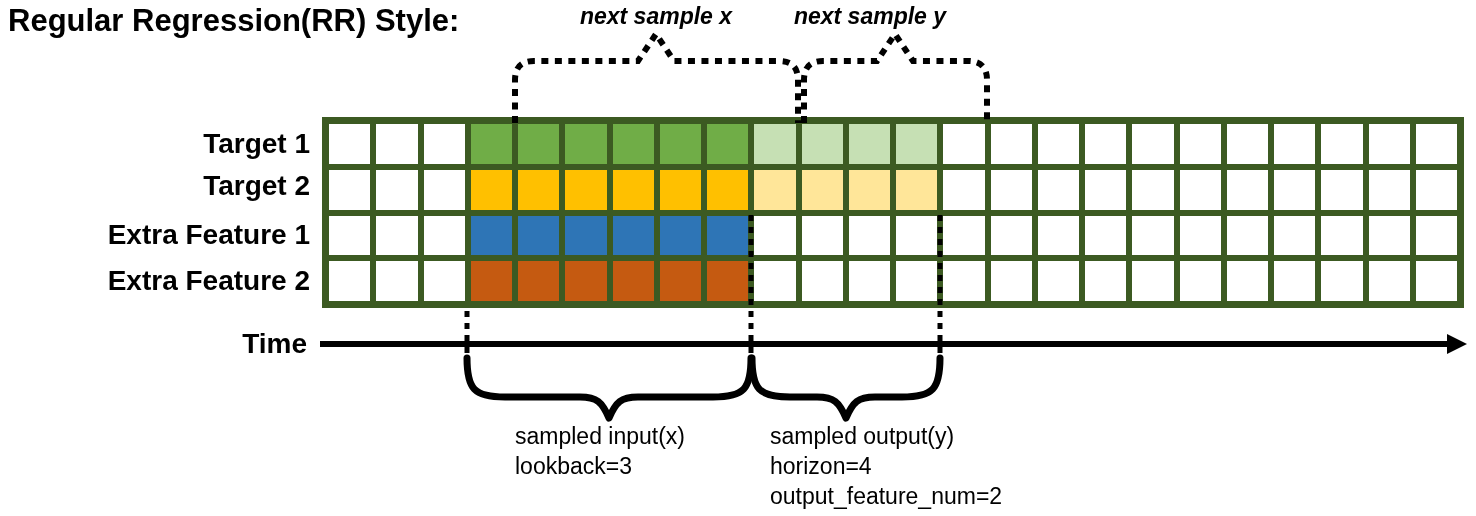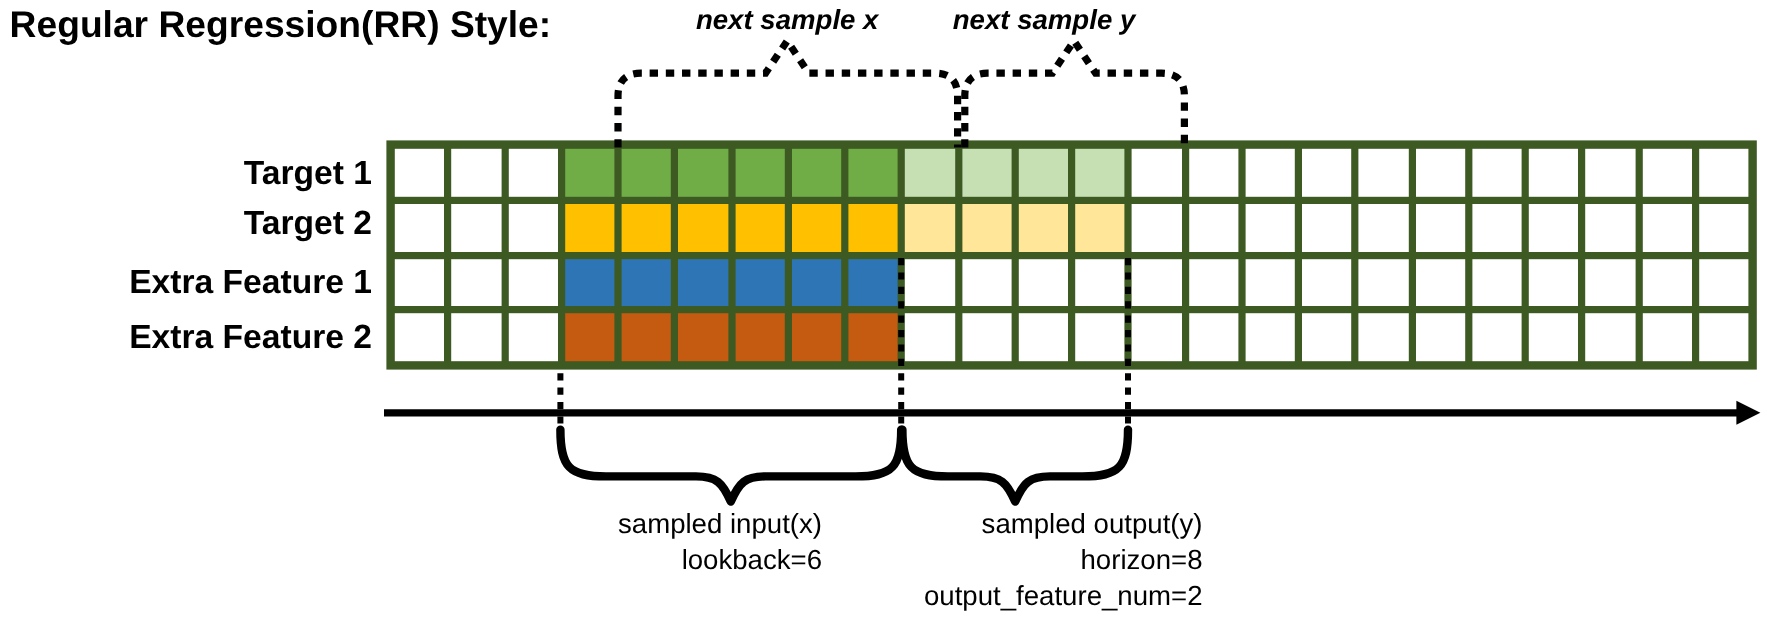--- a/index.html
+++ b/index.html
@@ -57,21 +57,20 @@
     position: absolute; left: 0; top: 0;
     width: 1476px; height: 516px;
     pointer-events: none;
     z-index: 5;
   }
 
   .anno {
     position: absolute; top: 421px;
     font-size: 23px; line-height: 30px;
     white-space: nowrap;
-    text-align: right;
   }
   .anno-input  { left: 515px; }
   .anno-output { left: 770px; }
 </style>
 </head>
 <body>
 
 <div class="canvas">
 
   <div class="title">Regular Regression(RR) Style:</div>
@@ -178,20 +177,21 @@
       <div class="cell" style="background: rgb(255, 255, 255);"></div>
     </div>
 
   <div id="row-labels">
       <div class="row-label" style="top: 143.9px;">Target 1</div>
       <div class="row-label" style="top: 186px;">Target 2</div>
       <div class="row-label" style="top: 235.4px;">Extra Feature 1</div>
       <div class="row-label" style="top: 281.15px;">Extra Feature 2</div>
     </div>
 
+  <div class="time-label">Time</div>
 
   <svg class="overlay" viewBox="0 0 1476 516">
 
     <line x1="320" y1="344" x2="1448" y2="344" stroke="#000" stroke-width="6"></line>
     <polygon points="1447,334 1447,354 1467,344" fill="#000"></polygon>
 
     <path d="M 515 123 L 515 80 Q 515 61 534 61 L 638 61 L 656 34 L 674 61 L 779 61 Q 798 61 798 80 L 798 123" fill="none" stroke="#000" stroke-width="6" stroke-dasharray="7 6.5"></path>
 
     <path d="M 804 123 L 804 80 Q 804 61 823 61 L 877 61 L 895 34 L 913 61 L 968 61 Q 987 61 987 80 L 987 123" fill="none" stroke="#000" stroke-width="6" stroke-dasharray="7 6.5"></path>
 
@@ -199,22 +199,22 @@
     <line x1="751" y1="215" x2="751" y2="371" stroke="#000" stroke-width="5" stroke-dasharray="6 6"></line>
     <line x1="940" y1="215" x2="940" y2="371" stroke="#000" stroke-width="5" stroke-dasharray="6 6"></line>
 
     <path d="M 467 358 C 467 389 474 397 505 397 L 580 397 C 597 397 602 402 609 418 C 616 402 621 397 638 397 L 713 397 C 744 397 751 389 751 358" fill="none" stroke="#000" stroke-width="7" stroke-linecap="round" stroke-linejoin="round"></path>
 
     <path d="M 752 358 C 752 389 759 397 790 397 L 817 397 C 834 397 839 402 846 418 C 853 402 858 397 875 397 L 902 397 C 933 397 940 389 940 358" fill="none" stroke="#000" stroke-width="7" stroke-linecap="round" stroke-linejoin="round"></path>
   </svg>
 
   <div class="anno anno-input">
     <div>sampled input(x)</div>
-    <div>lookback=6</div>
+    <div>lookback=3</div>
   </div>
 
   <div class="anno anno-output">
     <div>sampled output(y)</div>
-    <div>horizon=8</div>
+    <div>horizon=4</div>
     <div>output_feature_num=2</div>
   </div>
 
 </div>
 
 </body></html>

